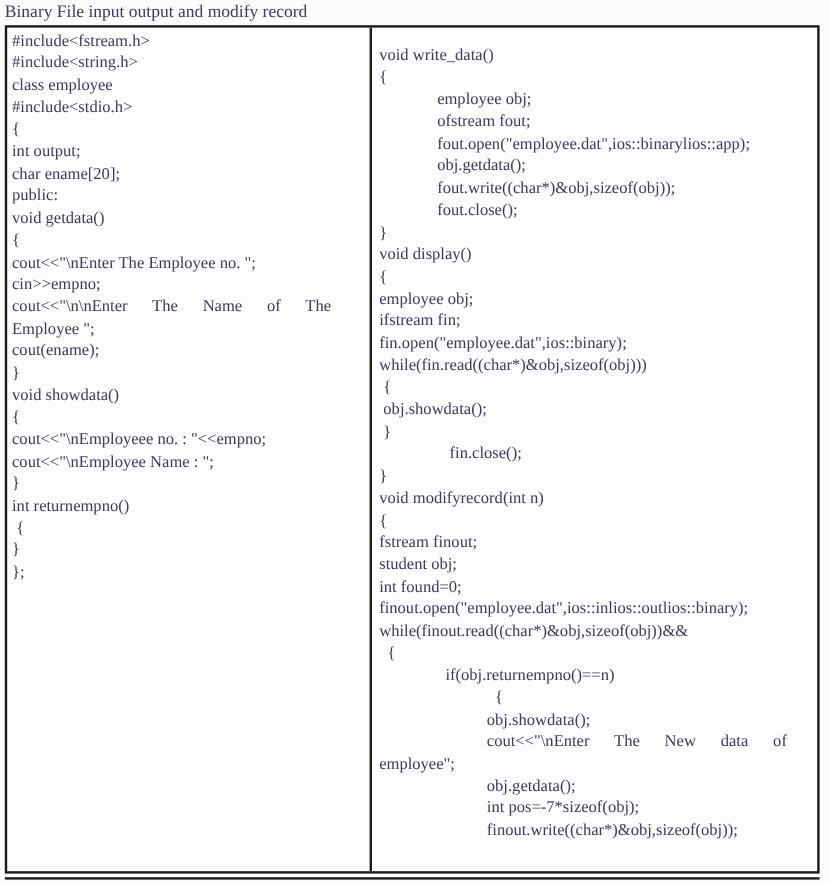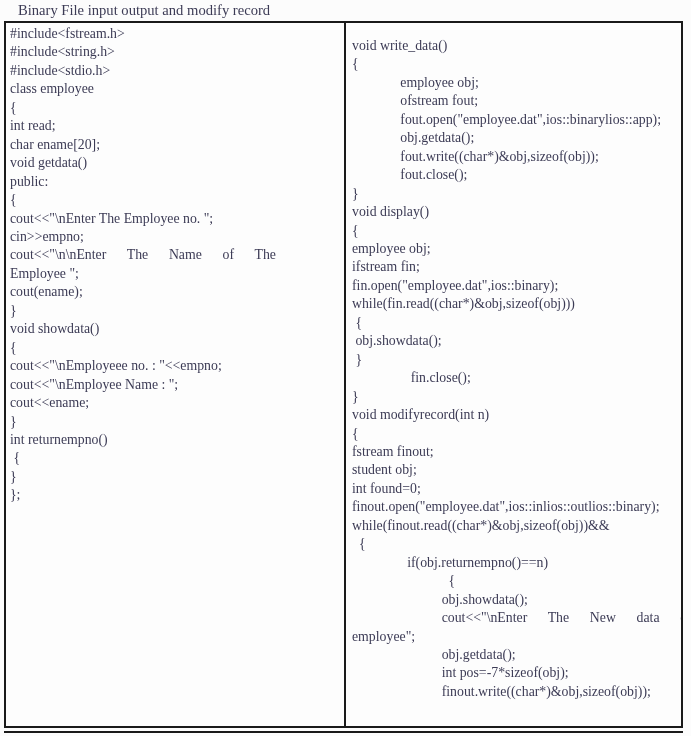--- a/index.html
+++ b/index.html
@@ -7,21 +7,21 @@
     position: relative;
     width: 691px;
     height: 736px;
     background: #fcfcfc;
     font-family: "Liberation Serif", serif;
     color: #3c3b55;
     overflow: hidden;
   }
   .doc-title {
     position: absolute;
-    left: 18px;
+    left: 4px;
     top: 1px;
     font-size: 14.6px;
     line-height: 19px;
     white-space: pre;
     color: #3c3b55;
     text-align: right;
   }
   .code-table {
     position: absolute;
     left: 4px;
@@ -31,21 +31,21 @@
     border: 2px solid #1a1a1a;
     box-sizing: border-box;
     display: flex;
     background: #fdfdfd;
   }
   .code-cell {
     box-sizing: border-box;
     overflow: hidden;
   }
   .cell-left {
-    width: 340px;
+    width: 304px;
     border-right: 2px solid #1a1a1a;
     padding: 2px 3px 0 4px;
   }
   .cell-right {
     flex: 1;
     padding: 2px 4px 0 6px;
     margin-top: 12px;
   }
   .code-line {
     font-size: 13.8px;
@@ -65,39 +65,38 @@
 </head>
 <body>
 
 <div class="page">
   <div class="doc-title">Binary File input output and modify record</div>
 
   <div class="code-table">
     <div class="code-cell cell-left">
         <div class="code-line">#include&lt;fstream.h&gt;</div>
         <div class="code-line">#include&lt;string.h&gt;</div>
+        <div class="code-line">class employee</div>
         <div class="code-line">#include&lt;stdio.h&gt;</div>
-        <div class="code-line">class employee</div>
         <div class="code-line">{</div>
-        <div class="code-line">int read;</div>
+        <div class="code-line">int output;</div>
         <div class="code-line">char ename[20];</div>
+        <div class="code-line">public:</div>
         <div class="code-line">void getdata()</div>
-        <div class="code-line">public:</div>
         <div class="code-line">{</div>
         <div class="code-line">cout&lt;&lt;"\nEnter The Employee no. ";</div>
         <div class="code-line">cin&gt;&gt;empno;</div>
         <div class="code-line">cout&lt;&lt;"\n\nEnter      The      Name      of      The</div>
         <div class="code-line">Employee ";</div>
         <div class="code-line">cout(ename);</div>
         <div class="code-line">}</div>
         <div class="code-line">void showdata()</div>
         <div class="code-line">{</div>
         <div class="code-line">cout&lt;&lt;"\nEmployeee no. : "&lt;&lt;empno;</div>
         <div class="code-line">cout&lt;&lt;"\nEmployee Name : ";</div>
-        <div class="code-line">cout&lt;&lt;ename;</div>
         <div class="code-line">}</div>
         <div class="code-line">int returnempno()</div>
         <div class="code-line"> {</div>
         <div class="code-line">}</div>
         <div class="code-line">};</div>
       </div>
     <div class="code-cell cell-right">
         <div class="code-line">void write_data()</div>
         <div class="code-line">{</div>
         <div class="code-line">              employee obj;</div>

